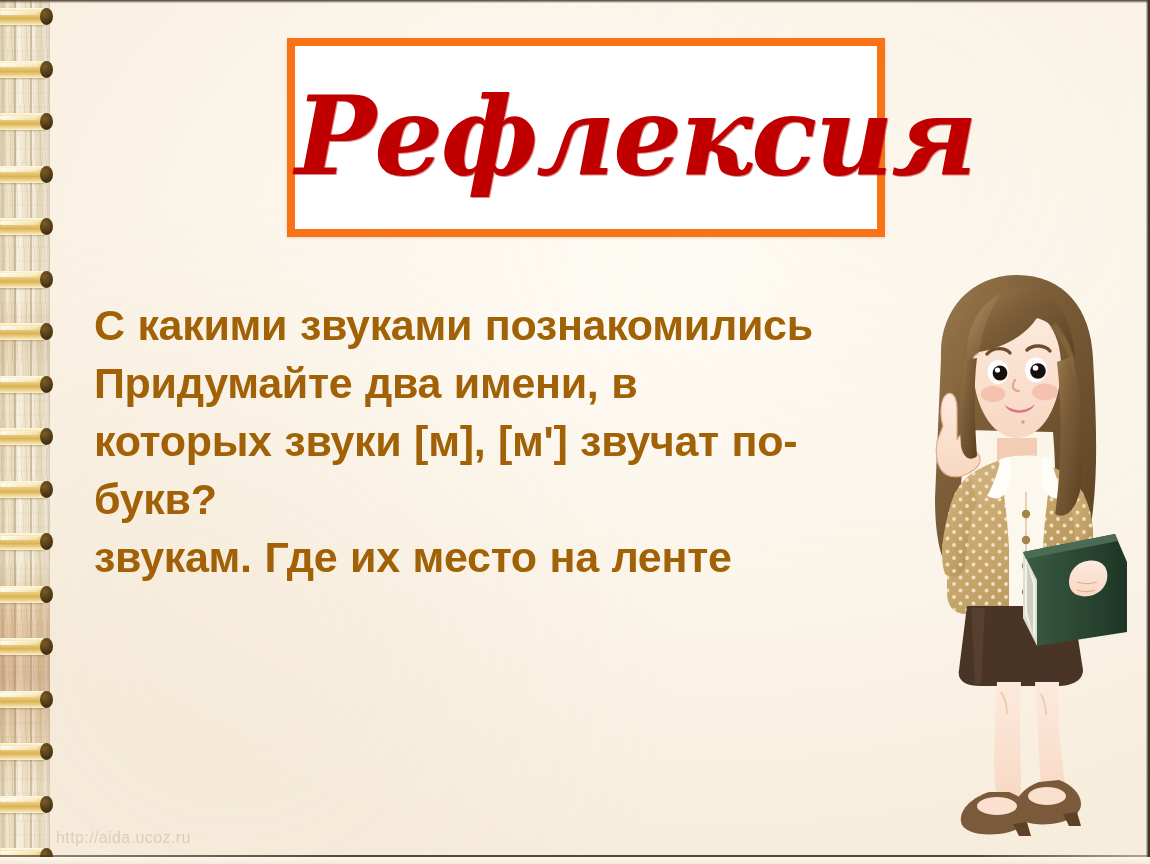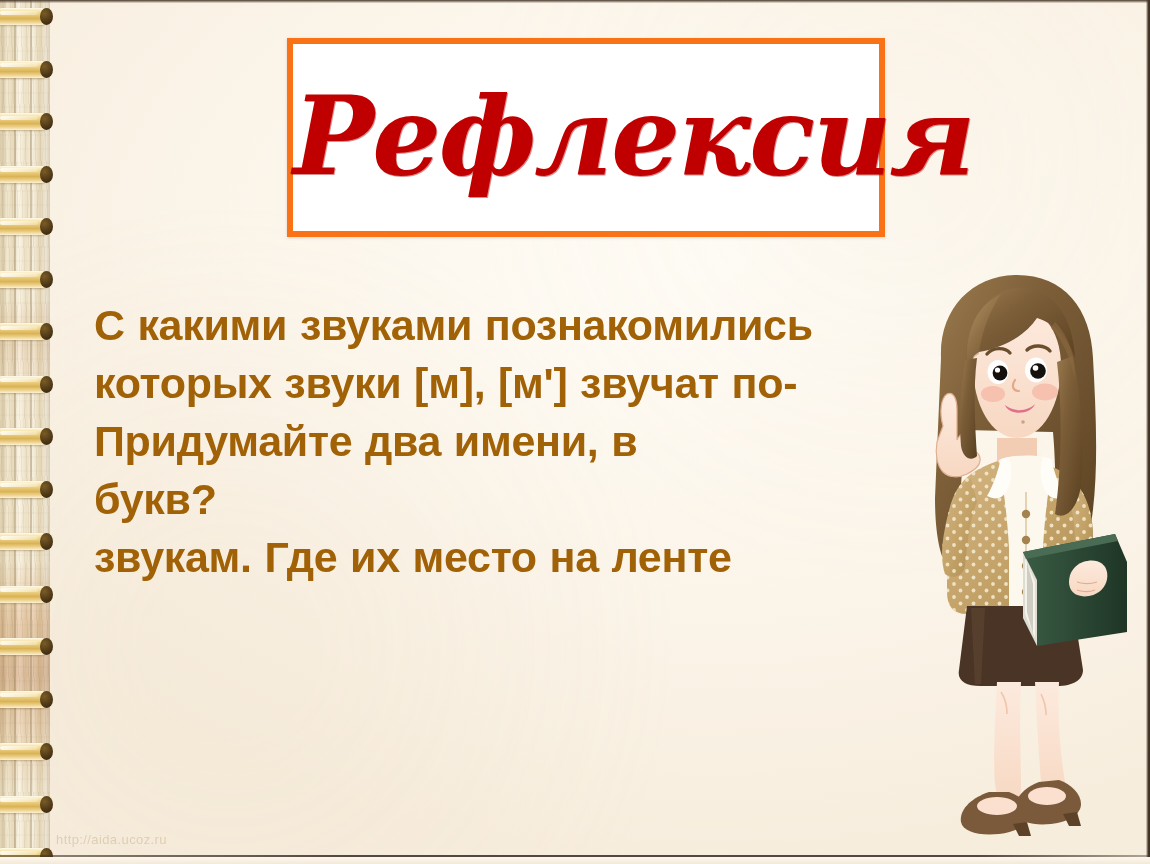--- a/index.html
+++ b/index.html
@@ -108,21 +108,21 @@
     background: linear-gradient(90deg, rgba(255,255,255,.85), rgba(255,255,255,.25));
   }
 
   
   .title-frame {
     position: absolute;
     left: 287px; top: 38px;
     width: 598px; height: 199px;
     background: #ffffff;
     box-sizing: border-box;
-    border: 6px solid #f97316;
+    border: 8px solid #f97316;
     box-shadow: 0 1px 3px rgba(120,70,60,.18);
   }
   .title-script {
     position: absolute;
     left: 0; right: 0; top: 50%;
     transform: translateY(-52%);
     text-align: center;
     color: #c00000;
     font-family: "DejaVu Serif", "Liberation Serif", serif;
     font-style: italic;
@@ -146,21 +146,21 @@
     line-height: 58px;
     letter-spacing: -0.3px;
     word-spacing: 1px;
   }
   .body-text p { margin: 0; }
 
   
   .watermark {
     position: absolute;
     left: 56px; bottom: 17px;
-    font-size: 13px;
+    font-size: 16px;
     color: rgba(196,170,136,.45);
     letter-spacing: .4px;
     user-select: none;
     margin-top: 33px;
   }
 
   
   .girl {
     position: absolute;
     left: 905px;
@@ -204,22 +204,22 @@
       <div class="ring" style="top: 795.5px;"></div>
       <div class="ring" style="top: 848px;"></div>
     </div>
 
   <div class="title-frame">
     <div class="title-script">Рефлексия</div>
   </div>
 
   <div class="body-text">
     <p>С какими звуками познакомились</p>
+    <p>Придумайте два имени, в</p>
     <p>которых звуки [м], [м'] звучат по-</p>
-    <p>Придумайте два имени, в</p>
     <p>букв?</p>
     <p>звукам. Где их место на ленте</p>
   </div>
 
   <div class="watermark">http://aida.ucoz.ru</div>
 
   <div class="girl">
     <svg viewBox="0 0 245 580" xmlns="http://www.w3.org/2000/svg">
       <defs>
         <linearGradient id="hairG" x1="0" y1="0" x2="1" y2="1">

